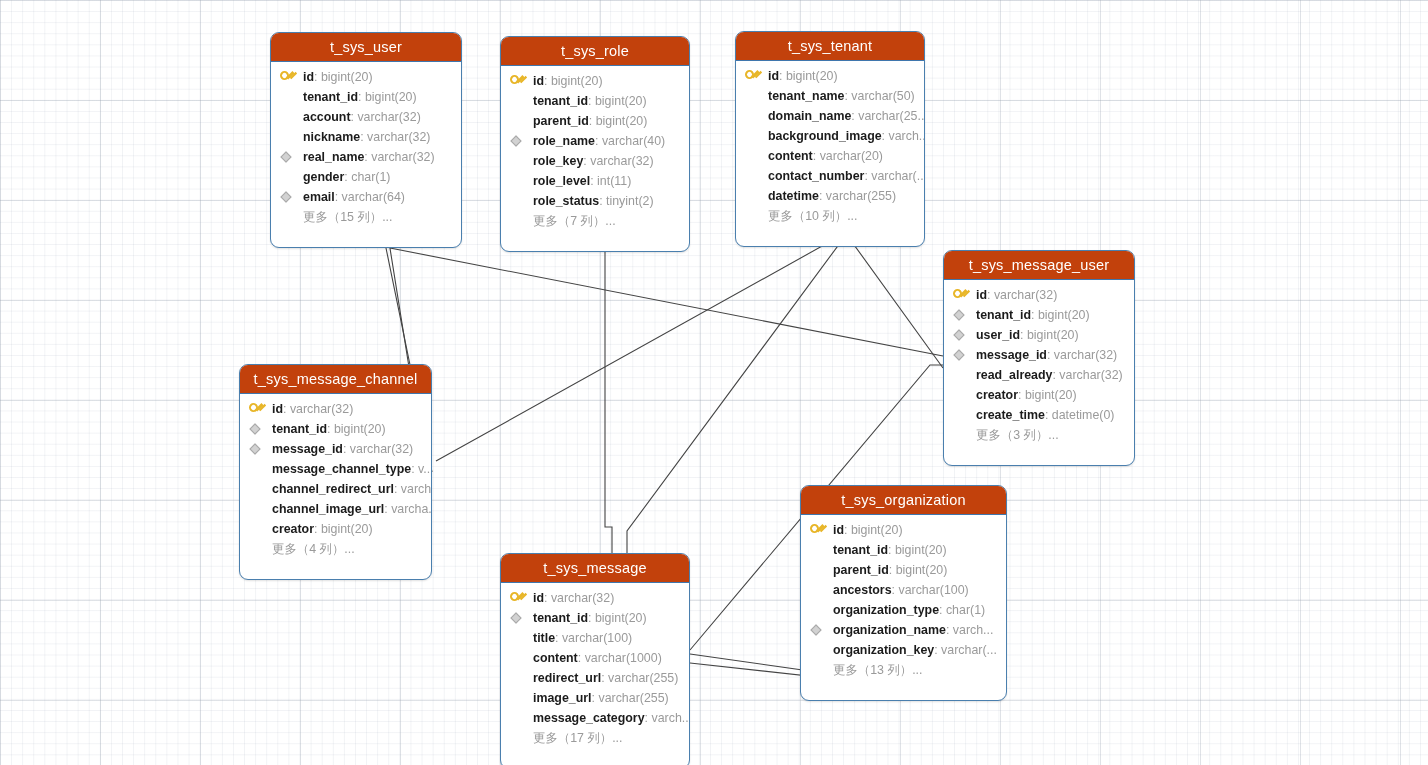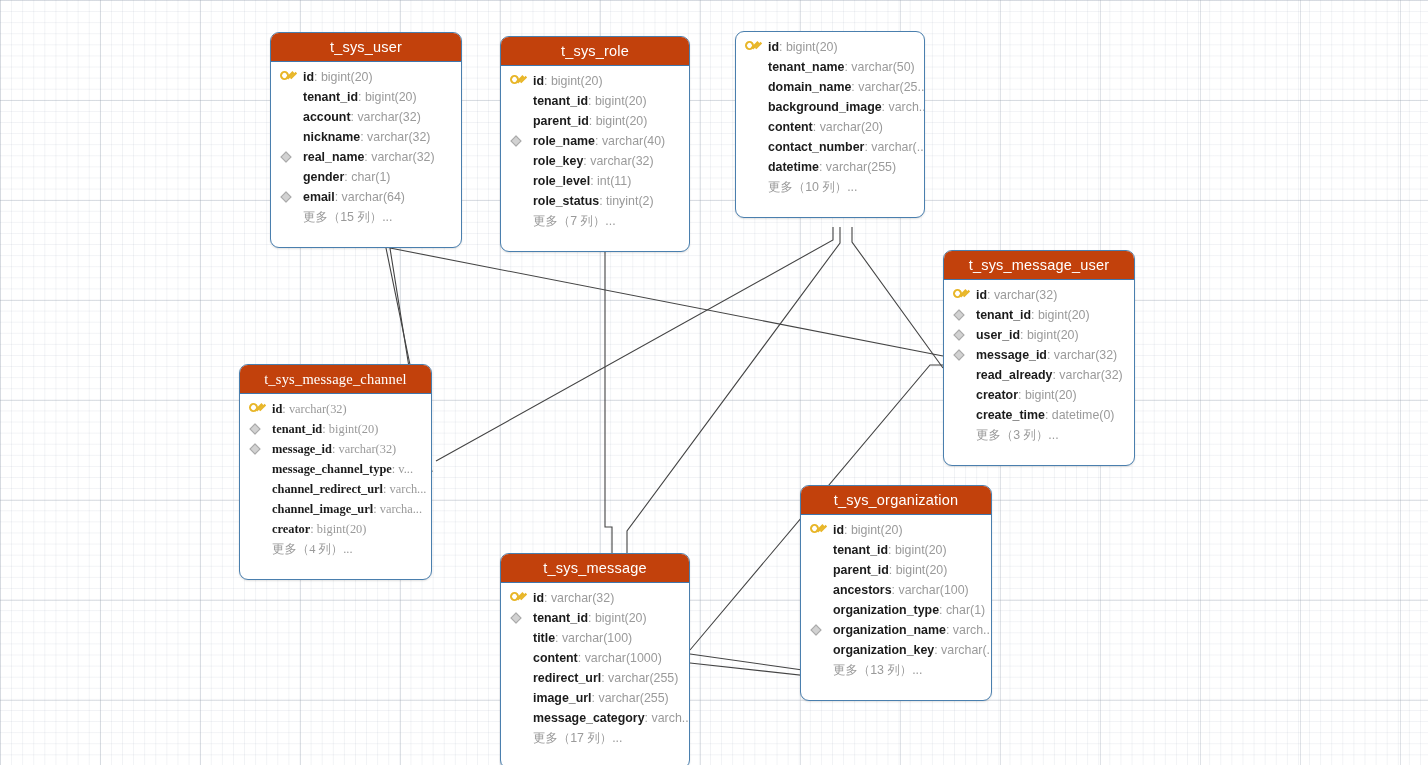--- a/index.html
+++ b/index.html
@@ -119,20 +119,21 @@
         <div class="tc-row"><span class="col">tenant_id</span><span class="typ">: </span><span class="typ">bigint(20)</span></div>
         <div class="tc-row"><span class="col">parent_id</span><span class="typ">: </span><span class="typ">bigint(20)</span></div>
         <div class="tc-row"><span class="ico dia"></span><span class="col">role_name</span><span class="typ">: </span><span class="typ">varchar(40)</span></div>
         <div class="tc-row"><span class="col">role_key</span><span class="typ">: </span><span class="typ">varchar(32)</span></div>
         <div class="tc-row"><span class="col">role_level</span><span class="typ">: </span><span class="typ">int(11)</span></div>
         <div class="tc-row"><span class="col">role_status</span><span class="typ">: </span><span class="typ">tinyint(2)</span></div>
         <div class="tc-more">更多（7 列）...</div>
       </div>
     </div>
     <div class="table-card" style="left: 735px; top: 31px; width: 190px;">
+      <div class="tc-header">t_sys_tenant</div>
       <div class="tc-body">
         <div class="tc-row"><span class="ico key"></span><span class="col">id</span><span class="typ">: </span><span class="typ">bigint(20)</span></div>
         <div class="tc-row"><span class="col">tenant_name</span><span class="typ">: </span><span class="typ">varchar(50)</span></div>
         <div class="tc-row"><span class="col">domain_name</span><span class="typ">: </span><span class="typ">varchar(25...</span></div>
         <div class="tc-row"><span class="col">background_image</span><span class="typ">: </span><span class="typ">varch...</span></div>
         <div class="tc-row"><span class="col">content</span><span class="typ">: </span><span class="typ">varchar(20)</span></div>
         <div class="tc-row"><span class="col">contact_number</span><span class="typ">: </span><span class="typ">varchar(...</span></div>
         <div class="tc-row"><span class="col">datetime</span><span class="typ">: </span><span class="typ">varchar(255)</span></div>
         <div class="tc-more">更多（10 列）...</div>
       </div>
@@ -143,21 +144,21 @@
         <div class="tc-row"><span class="ico key"></span><span class="col">id</span><span class="typ">: </span><span class="typ">varchar(32)</span></div>
         <div class="tc-row"><span class="ico dia"></span><span class="col">tenant_id</span><span class="typ">: </span><span class="typ">bigint(20)</span></div>
         <div class="tc-row"><span class="ico dia"></span><span class="col">user_id</span><span class="typ">: </span><span class="typ">bigint(20)</span></div>
         <div class="tc-row"><span class="ico dia"></span><span class="col">message_id</span><span class="typ">: </span><span class="typ">varchar(32)</span></div>
         <div class="tc-row"><span class="col">read_already</span><span class="typ">: </span><span class="typ">varchar(32)</span></div>
         <div class="tc-row"><span class="col">creator</span><span class="typ">: </span><span class="typ">bigint(20)</span></div>
         <div class="tc-row"><span class="col">create_time</span><span class="typ">: </span><span class="typ">datetime(0)</span></div>
         <div class="tc-more">更多（3 列）...</div>
       </div>
     </div>
-    <div class="table-card" style="left: 239px; top: 364px; width: 193px; font-family: Liberation Serif, serif;">
+    <div class="table-card" style="left: 239px; top: 364px; width: 193px;">
       <div class="tc-header">t_sys_message_channel</div>
       <div class="tc-body">
         <div class="tc-row"><span class="ico key"></span><span class="col">id</span><span class="typ">: </span><span class="typ">varchar(32)</span></div>
         <div class="tc-row"><span class="ico dia"></span><span class="col">tenant_id</span><span class="typ">: </span><span class="typ">bigint(20)</span></div>
         <div class="tc-row"><span class="ico dia"></span><span class="col">message_id</span><span class="typ">: </span><span class="typ">varchar(32)</span></div>
         <div class="tc-row"><span class="col">message_channel_type</span><span class="typ">: </span><span class="typ">v...</span></div>
         <div class="tc-row"><span class="col">channel_redirect_url</span><span class="typ">: </span><span class="typ">varch...</span></div>
         <div class="tc-row"><span class="col">channel_image_url</span><span class="typ">: </span><span class="typ">varcha...</span></div>
         <div class="tc-row"><span class="col">creator</span><span class="typ">: </span><span class="typ">bigint(20)</span></div>
         <div class="tc-more">更多（4 列）...</div>
@@ -169,21 +170,21 @@
         <div class="tc-row"><span class="ico key"></span><span class="col">id</span><span class="typ">: </span><span class="typ">varchar(32)</span></div>
         <div class="tc-row"><span class="ico dia"></span><span class="col">tenant_id</span><span class="typ">: </span><span class="typ">bigint(20)</span></div>
         <div class="tc-row"><span class="col">title</span><span class="typ">: </span><span class="typ">varchar(100)</span></div>
         <div class="tc-row"><span class="col">content</span><span class="typ">: </span><span class="typ">varchar(1000)</span></div>
         <div class="tc-row"><span class="col">redirect_url</span><span class="typ">: </span><span class="typ">varchar(255)</span></div>
         <div class="tc-row"><span class="col">image_url</span><span class="typ">: </span><span class="typ">varchar(255)</span></div>
         <div class="tc-row"><span class="col">message_category</span><span class="typ">: </span><span class="typ">varch...</span></div>
         <div class="tc-more">更多（17 列）...</div>
       </div>
     </div>
-    <div class="table-card" style="left: 800px; top: 485px; width: 192px;">
+    <div class="table-card" style="left: 800px; top: 485px; width: 207px;">
       <div class="tc-header">t_sys_organization</div>
       <div class="tc-body">
         <div class="tc-row"><span class="ico key"></span><span class="col">id</span><span class="typ">: </span><span class="typ">bigint(20)</span></div>
         <div class="tc-row"><span class="col">tenant_id</span><span class="typ">: </span><span class="typ">bigint(20)</span></div>
         <div class="tc-row"><span class="col">parent_id</span><span class="typ">: </span><span class="typ">bigint(20)</span></div>
         <div class="tc-row"><span class="col">ancestors</span><span class="typ">: </span><span class="typ">varchar(100)</span></div>
         <div class="tc-row"><span class="col">organization_type</span><span class="typ">: </span><span class="typ">char(1)</span></div>
         <div class="tc-row"><span class="ico dia"></span><span class="col">organization_name</span><span class="typ">: </span><span class="typ">varch...</span></div>
         <div class="tc-row"><span class="col">organization_key</span><span class="typ">: </span><span class="typ">varchar(...</span></div>
         <div class="tc-more">更多（13 列）...</div>

